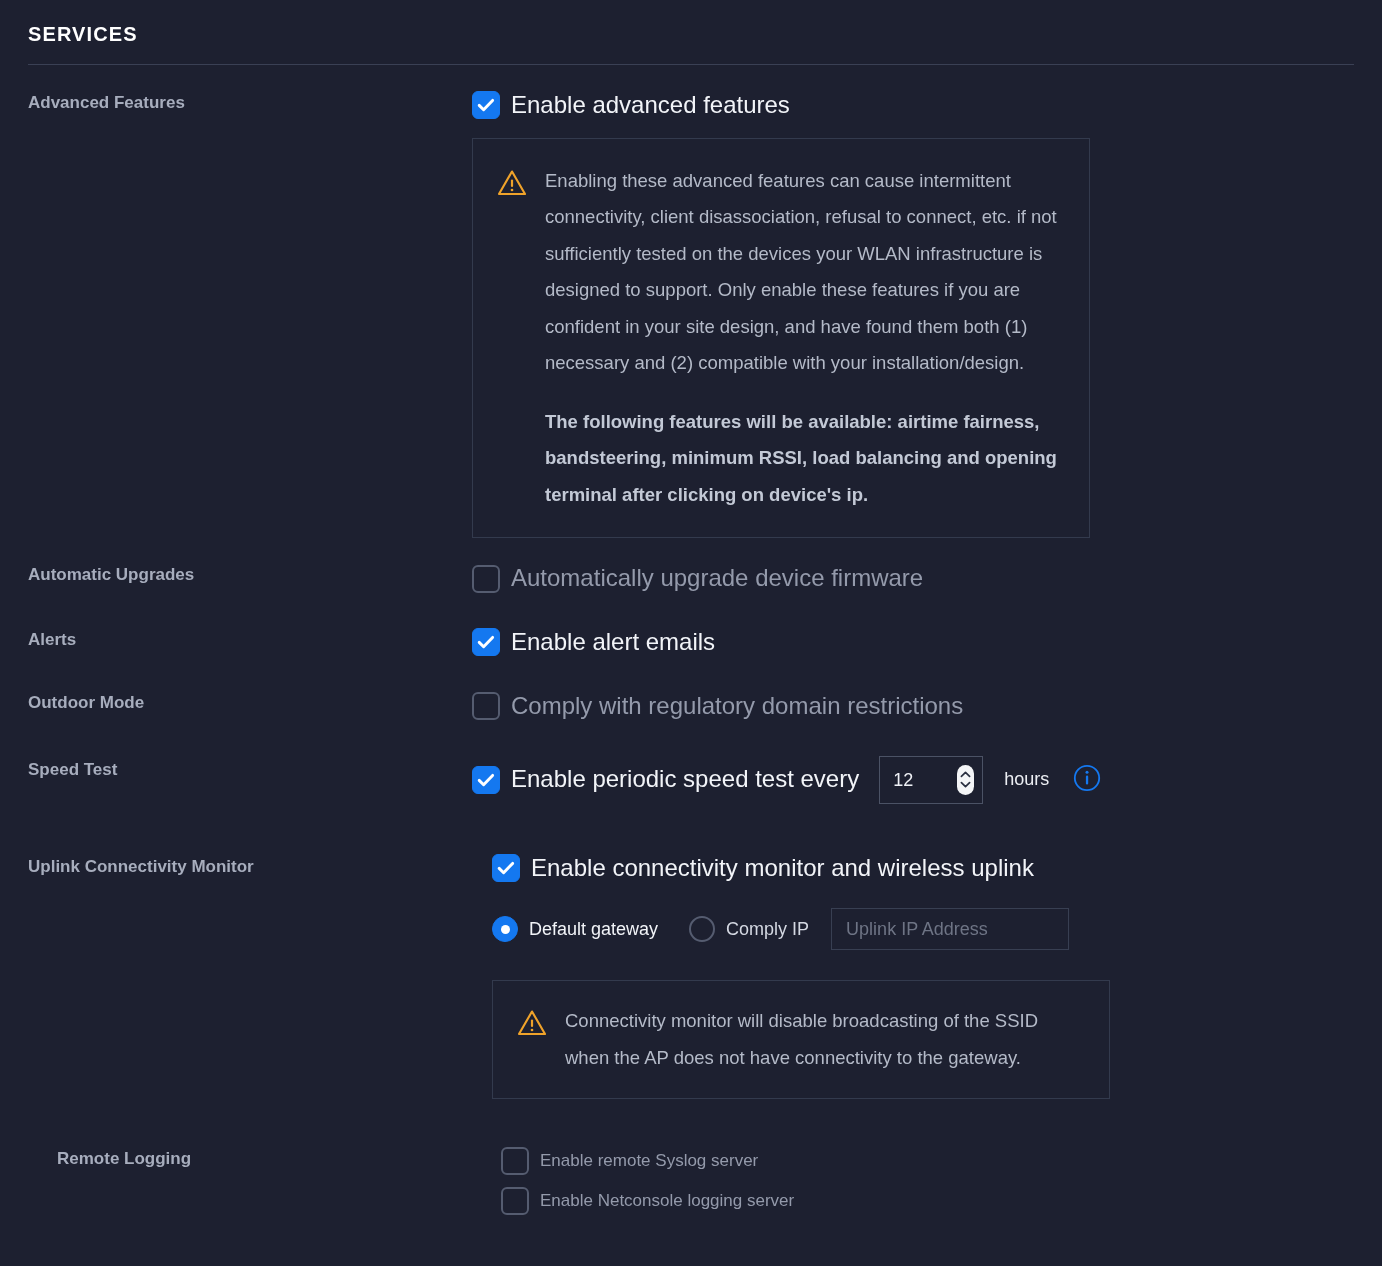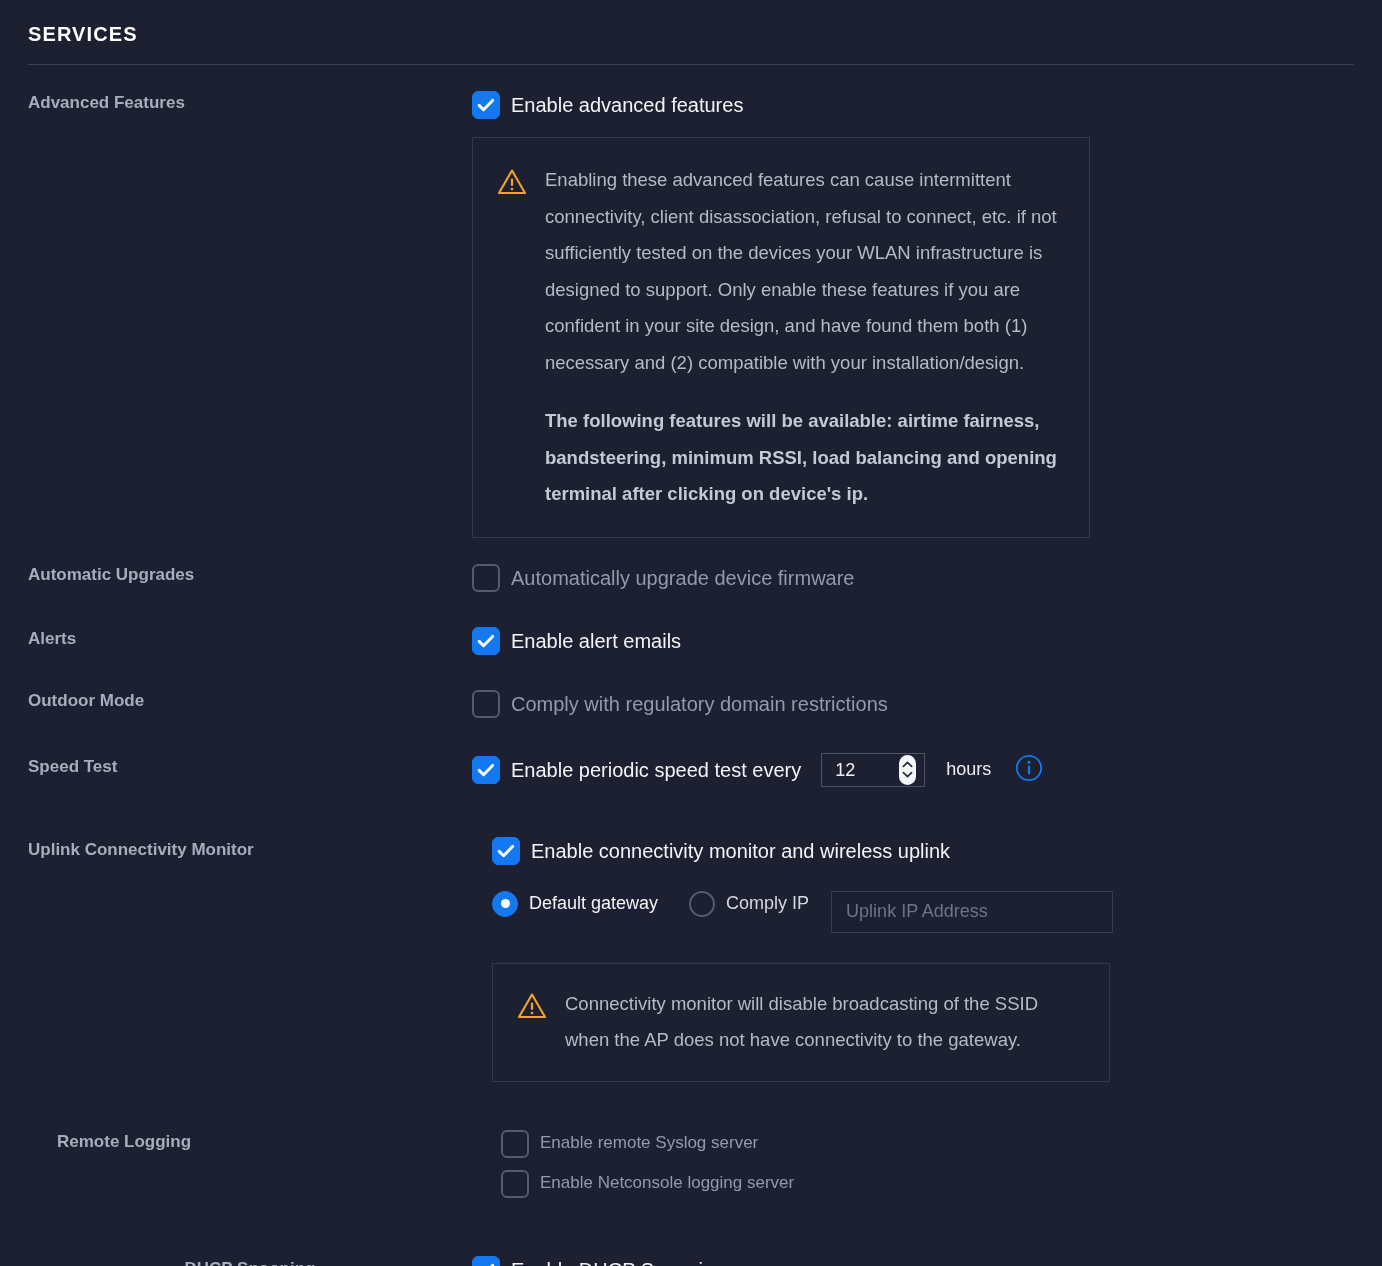--- a/index.html
+++ b/index.html
@@ -106,21 +106,21 @@
     background: #1478f0;
     border: 1px solid #1478f0;
   }
   .checkbox.off {
     background: transparent;
     border: 2px solid #555c70;
   }
   .checkbox.on svg { display: block; }
 
   .check-label {
-    font-size: 20px;
+    font-size: 24px;
     line-height: 1.2;
     color: #f2f4f8;
     white-space: nowrap;
   }
   .check-label.dim { color: #949aab; }
   .check-label.small { font-size: 17px; text-align: center; }
 
   
   .notice {
     margin-top: 18px;
@@ -149,21 +149,21 @@
 
   
   .speed-line {
     display: flex;
     align-items: center;
     gap: 11px;
   }
   .num-field {
     margin-left: 9px;
     width: 104px;
-    height: 34px;
+    height: 48px;
     box-sizing: border-box;
     border: 1px solid #4b5265;
     background: transparent;
     display: flex;
     align-items: center;
     padding: 0 8px 0 13px;
     justify-content: space-between;
   }
   .num-value {
     font-size: 18px;
@@ -185,21 +185,21 @@
     margin-left: 10px;
     font-size: 18px;
     color: #eceef3;
   }
   .info-icon { margin-left: 13px; display: block; }
 
   
   .radio-row {
     margin-top: 26px;
     display: flex;
-    align-items: flex-start;
+    align-items: center;
   }
   .radio-opt {
     display: flex;
     align-items: center;
     gap: 11px;
   }
   .radio-opt + .radio-opt { margin-left: 31px; }
   .radio {
     width: 26px;
     height: 26px;
@@ -213,21 +213,21 @@
   .radio.on { background: #1478f0; border: 1px solid #1478f0; }
   .radio.on .dot {
     width: 9px; height: 9px; border-radius: 50%; background: #ffffff;
   }
   .radio.off { background: transparent; border: 2px solid #555c70; }
   .radio-label { font-size: 18px; color: #f2f4f8; white-space: nowrap; }
   .radio-label.dim { color: #d4d8e2; }
 
   .ip-input {
     margin-left: 22px;
-    width: 282px;
+    width: 238px;
     height: 42px;
     box-sizing: border-box;
     border: 1px solid #383f52;
     background: transparent;
     color: #757c8d;
     font-size: 18px;
     font-family: "Liberation Sans", sans-serif;
     padding: 0 14px;
     outline: none;
   }

